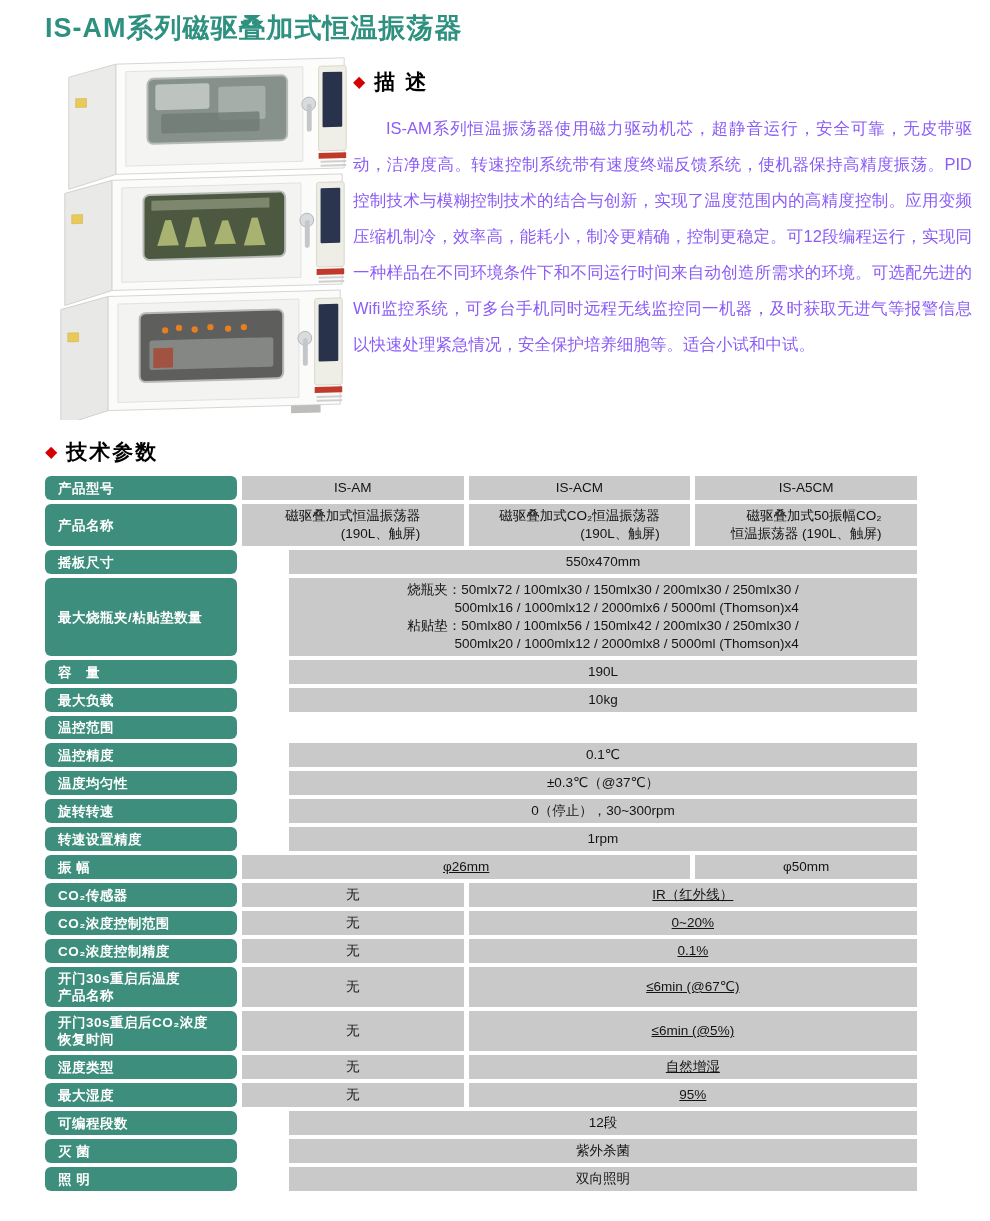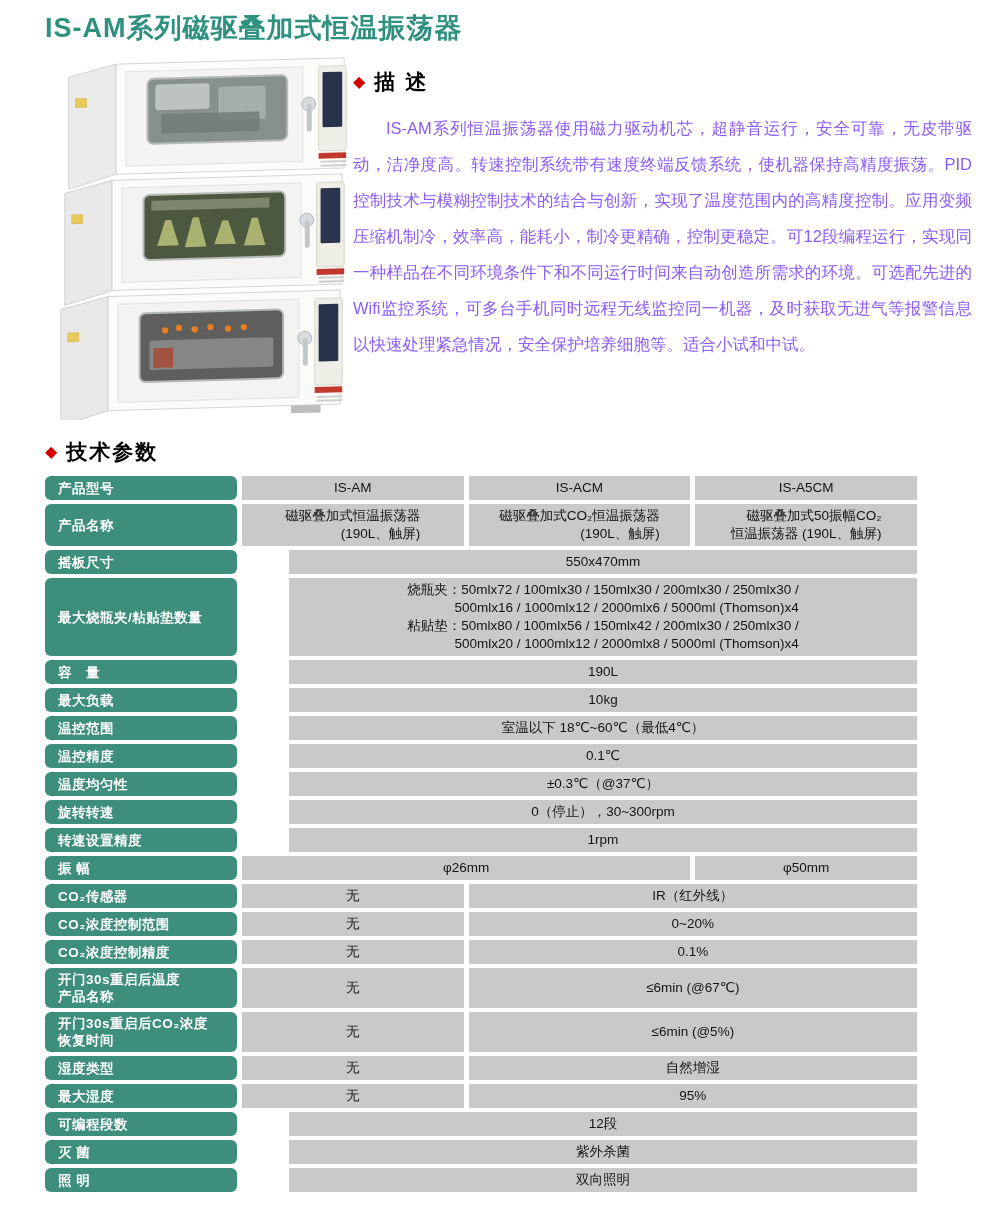--- a/index.html
+++ b/index.html
@@ -54,21 +54,21 @@
     display:flex;align-items:center;
     min-height:21px;white-space:pre-line;line-height:17px;border-radius:6px;
   }
   .tcell{
     background:var(--cell-gray);color:#141414;
     font-size:13.5px;line-height:18px;
     padding:3px 6px;min-height:21px;
     display:flex;align-items:center;justify-content:center;
     text-align:right;white-space:pre-line;
   }
-  .span2{grid-column:span 2;}
+  .span2{grid-column:span 2;text-decoration:underline;}
   .span3{grid-column:span 3;margin-left:47px;}
 </style>
 </head>
 <body>
 
 <div class="page">
 
   <h1 class="page-title">IS-AM系列磁驱叠加式恒温振荡器</h1>
 
   <div class="top-section">
@@ -198,21 +198,20 @@
       <div class="trow">
         <div class="tlabel">容　量</div>
         <div class="tcell span3">190L</div>
       </div>
       <div class="trow">
         <div class="tlabel">最大负载</div>
         <div class="tcell span3">10kg</div>
       </div>
       <div class="trow">
         <div class="tlabel">温控范围</div>
-        <div class="tcell span3">室温以下 18℃~60℃（最低4℃）</div>
       </div>
       <div class="trow">
         <div class="tlabel">温控精度</div>
         <div class="tcell span3">0.1℃</div>
       </div>
       <div class="trow">
         <div class="tlabel">温度均匀性</div>
         <div class="tcell span3">±0.3℃（@37℃）</div>
       </div>
       <div class="trow">

